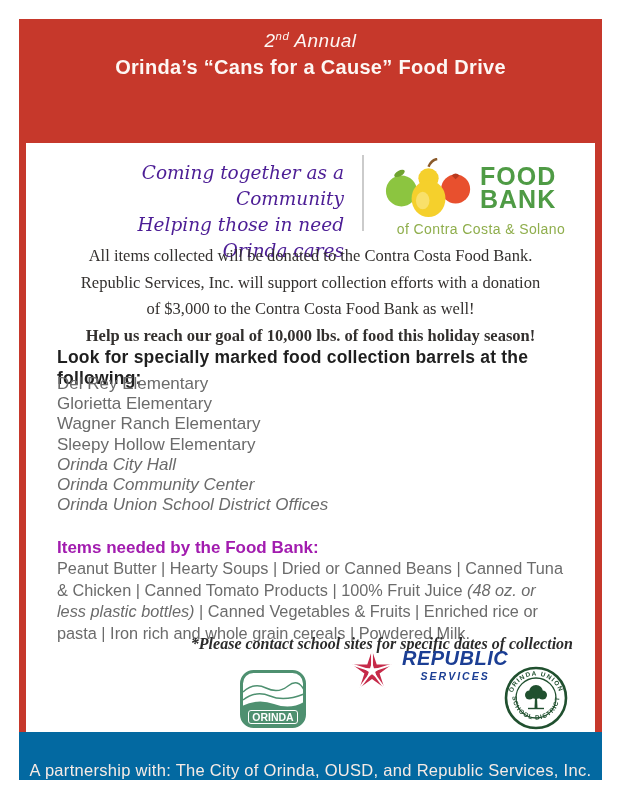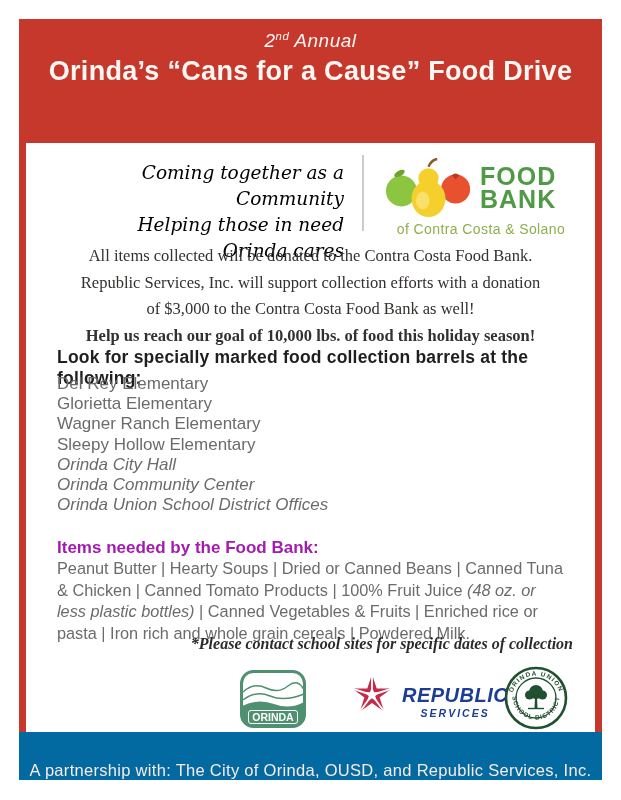--- a/index.html
+++ b/index.html
@@ -5,36 +5,36 @@
   html,body{margin:0;padding:0;}
   body{
     width:621px;height:800px;background:#ffffff;position:relative;
     font-family:"Liberation Sans",sans-serif;overflow:hidden;
   }
   .flyer{position:absolute;left:19px;top:19px;width:583px;height:761px;background:#ffffff;}
 
   
   .hdr{position:absolute;left:0;top:0;width:100%;height:124px;background:#C6382B;color:#FDF7F4;text-align:center;}
   .hdr-annual{padding-top:11px;font-size:19px;font-style:italic;letter-spacing:.5px;}
-  .hdr-title{margin:4px 0 9px 0;font-size:27px;font-weight:bold;letter-spacing:.3px;white-space:nowrap;}
+  .hdr-title{margin:4px 0 9px 0;font-size:20px;font-weight:bold;letter-spacing:.3px;white-space:nowrap;}
   .hdr-date{margin-top:11px;font-size:21px;letter-spacing:.5px;}
   sup{font-size:.6em;line-height:0;}
 
   
   .bleft,.bright{position:absolute;top:124px;bottom:0;width:7px;background:#C6382B;}
   .bleft{left:0;} .bright{right:0;}
   .bar{position:absolute;left:0;right:0;bottom:0;height:48px;background:#0369a1;
        display:flex;align-items:flex-end;justify-content:center;
        color:#F7EBE5;font-size:16.5px;letter-spacing:.3px;z-index:4;}
 
   
   .content{position:absolute;left:7px;top:124px;width:569px;height:589px;background:#fff;}
 
   .tagline{position:absolute;left:18px;top:17px;width:300px;text-align:right;
-           font-family:"DejaVu Serif",serif;font-style:italic;font-size:18.5px;line-height:26px;color:#000000;}
+           font-family:"DejaVu Serif",serif;font-style:italic;font-size:18.5px;line-height:26px;color:#4c1d95;}
   .vdiv{position:absolute;left:336px;top:12px;width:2px;height:76px;background:#CBCBCB;}
 
   .fb-logo{position:absolute;left:357px;top:15px;width:196px;}
   .fb-top{display:flex;align-items:center;}
   .fb-name{margin-left:5px;color:#4F9B45;font-weight:bold;font-size:25px;line-height:23px;letter-spacing:1px;}
   .fb-sub{margin-top:3px;font-size:14px;color:#8FAE4C;letter-spacing:.4px;text-align:center;}
 
   .intro{position:absolute;left:0;top:100px;width:100%;text-align:center;
          font-family:"Liberation Serif",serif;font-size:16.5px;line-height:26.5px;color:#33302E;}
   .intro .b{font-weight:bold;}
@@ -45,21 +45,21 @@
 
   .need-h{position:absolute;left:31px;top:395px;font-size:17px;font-weight:bold;color:#a21caf;}
   .need-p{position:absolute;left:31px;top:415px;width:506px;font-size:16.3px;line-height:21.6px;color:#6B6B6B;}
   .need-p .it{font-style:italic;}
 
   .footnote{position:absolute;right:22px;top:492px;width:520px;text-align:right;
             font-family:"Liberation Serif",serif;font-style:italic;font-weight:600;
             font-size:16px;color:#2B2B2B;}
 
   .logo-orinda{position:absolute;left:214px;top:527px;}
-  .logo-republic{position:absolute;left:322px;top:528px;display:flex;align-items:flex-end;}
+  .logo-republic{position:absolute;left:322px;top:504px;display:flex;align-items:flex-start;}
   .rep-text{margin-left:6px;color:#1B3E94;font-style:italic;font-weight:bold;}
   .rep1{font-size:20px;letter-spacing:.5px;}
   .rep2{font-size:10.5px;letter-spacing:2px;text-align:center;}
   .logo-seal{position:absolute;left:478px;top:523px;}
 
   
   .blob{position:absolute;left:0;top:613px;width:148px;height:100px;background:#C6382B;
         border-radius:0 100% 0 0;z-index:3;color:#EFD9D2;font-style:italic;
         font-size:14.5px;line-height:22px;padding:13px 0 0 19px;box-sizing:border-box;}
 </style>

